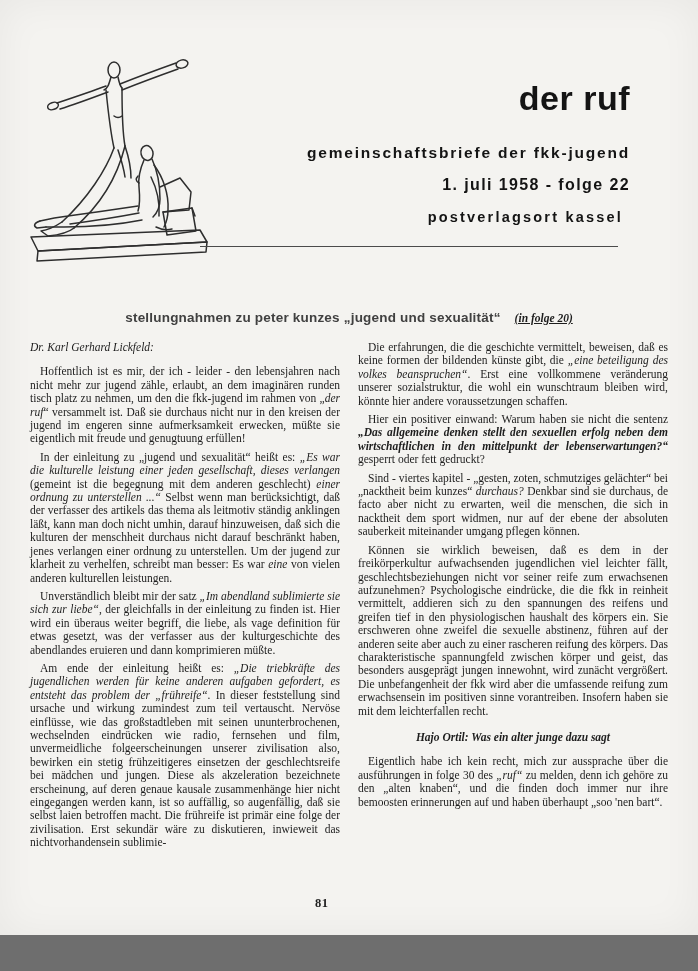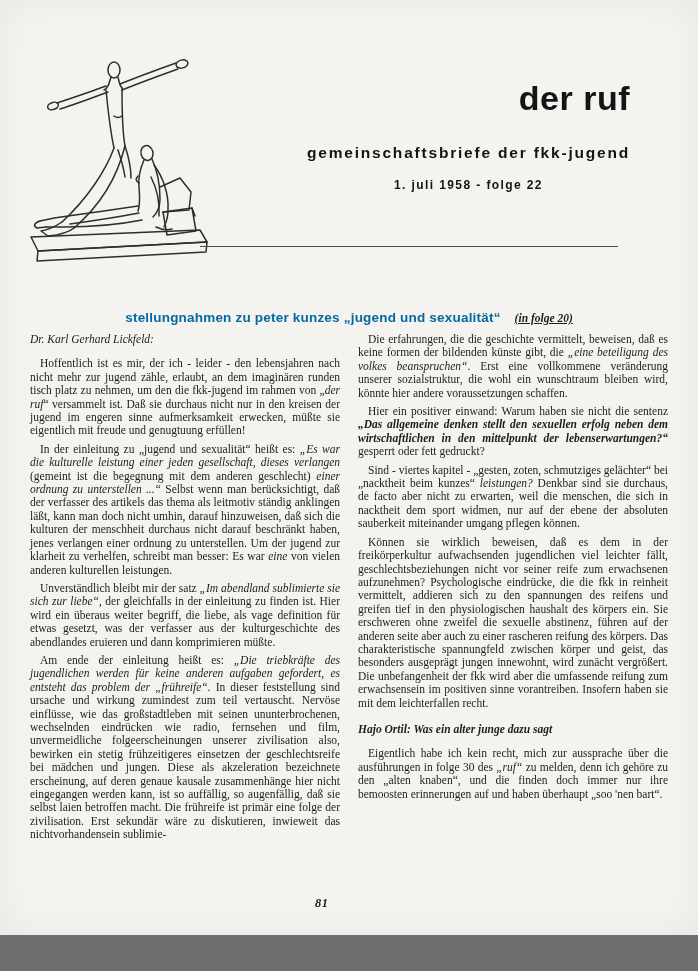--- a/index.html
+++ b/index.html
@@ -16,50 +16,50 @@
   
   .illustration{position:absolute;left:26px;top:46px;width:215px;height:220px;}
   .masthead{
     position:absolute;top:80px;right:68px;
     text-align:right;
     font-family:"Liberation Sans",sans-serif;
     font-weight:700;color:#141414;
   }
   .mast-title{font-size:34px;line-height:36px;letter-spacing:0.5px;}
   .mast-subtitle{margin-top:28px;font-size:15.5px;line-height:18px;letter-spacing:1.8px;}
-  .mast-dateline{margin-top:14px;font-size:12px;line-height:18px;letter-spacing:1.4px;text-align:center;}
+  .mast-dateline{margin-top:14px;font-size:16px;line-height:18px;letter-spacing:1.4px;}
   .mast-postline{margin-top:14px;font-size:14.5px;line-height:18px;letter-spacing:2.2px;padding-right:7px;}
   .rule{position:absolute;top:246px;left:200px;width:418px;height:1px;background:#4b4b4b;}
   
   .section-heading{
     position:absolute;top:293px;left:0;width:100%;
     margin:0;text-align:center;font-weight:700;
   }
-  .sh-main{font-family:"Liberation Sans",sans-serif;font-size:13.5px;letter-spacing:0.2px;color:#0369a1;}
+  .sh-main{font-family:"Liberation Sans",sans-serif;font-size:13.5px;letter-spacing:0.2px;color:#404040;}
   .sh-note{font-family:"Liberation Serif",serif;font-style:italic;font-size:11.5px;margin-left:6px;color:#1d1d1d;text-decoration:underline;}
   
   .columns{
-    position:absolute;top:333px;left:30px;width:638px;
+    position:absolute;top:341px;left:30px;width:638px;
     display:grid;grid-template-columns:1fr 1fr;column-gap:18px;
   }
   .block{
     margin:0 0 5px;
     font-size:11.5px;line-height:13.4px;
     text-align:justify;
     hyphens:none;
   }
   .byline{text-align:left;margin-bottom:11px;}
-  .subheading{text-align:left;margin:13px 0 11px;}
+  .subheading{text-align:center;margin:13px 0 11px;}
   .indent{text-indent:10px;}
   .i{font-style:italic;}
   .bi{font-style:italic;font-weight:700;}
   
   .page-number{
     position:absolute;top:896px;left:315px;
-    font-size:12.5px;font-weight:700;letter-spacing:0.5px;font-style:italic;
+    font-size:12.5px;font-weight:700;letter-spacing:0.5px;
   }
   svg .ln{stroke:#2e2e2e;stroke-width:1.5;fill:none;stroke-linecap:round;stroke-linejoin:round;}
 </style>
 </head>
 <body>
 
 <div class="page">
 
   <div class="illustration">
     <svg viewBox="0 0 215 220" width="215" height="220" xmlns="http://www.w3.org/2000/svg">
@@ -102,41 +102,42 @@
         <path d="M137 166 L166 162 L170 185 L141 189 Z"></path>
         <path d="M166 162 L169 170"></path>
       </g>
     </svg>
   </div>
 
   <header class="masthead">
     <div class="mast-title">der ruf</div>
     <div class="mast-subtitle">gemeinschaftsbriefe der fkk-jugend</div>
     <div class="mast-dateline">1. juli 1958 - folge 22</div>
+    <div class="mast-postline">postverlagsort kassel</div>
   </header>
 
   <div class="rule"></div>
 
   <h1 class="section-heading">
     <span class="sh-main">stellungnahmen zu peter kunzes „jugend und sexualität“</span>
     <span class="sh-note">(in folge 20)</span>
   </h1>
 
   <main class="columns">
     <div class="column">
         <p class="block byline"><span class="i">Dr. Karl Gerhard Lickfeld:</span></p>
         <p class="block para indent"><span>Hoffentlich ist es mir, der ich - leider - den lebensjahren nach nicht mehr zur jugend zähle, erlaubt, an dem imaginären runden tisch platz zu nehmen, um den die fkk-jugend im rahmen von „</span><span class="i">der ruf</span><span>“ versammelt ist. Daß sie durchaus nicht nur in den kreisen der jugend im engeren sinne aufmerksamkeit erwecken, müßte sie eigentlich mit freude und genugtuung erfüllen!</span></p>
         <p class="block para indent"><span>In der einleitung zu „jugend und sexualität“ heißt es: </span><span class="i">„Es war die kulturelle leistung einer jeden gesellschaft, dieses verlangen</span><span> (gemeint ist die begegnung mit dem anderen geschlecht) </span><span class="i">einer ordnung zu unterstellen ...“</span><span> Selbst wenn man berücksichtigt, daß der verfasser des artikels das thema als leitmotiv ständig anklingen läßt, kann man doch nicht umhin, darauf hinzuweisen, daß sich die kulturen der menschheit durchaus nicht darauf beschränkt haben, jenes verlangen einer ordnung zu unterstellen. Um der jugend zur klarheit zu verhelfen, schreibt man besser: Es war </span><span class="i">eine</span><span> von vielen anderen kulturellen leistungen.</span></p>
         <p class="block para indent"><span>Unverständlich bleibt mir der satz </span><span class="i">„Im abendland sublimierte sie sich zur liebe“</span><span>, der gleichfalls in der einleitung zu finden ist. Hier wird ein überaus weiter begriff, die liebe, als vage definition für etwas gesetzt, was der verfasser aus der kulturgeschichte des abendlandes eruieren und dann komprimieren müßte.</span></p>
         <p class="block para indent"><span>Am ende der einleitung heißt es: </span><span class="i">„Die triebkräfte des jugendlichen werden für keine anderen aufgaben gefordert, es entsteht das problem der „frühreife“.</span><span> In dieser feststellung sind ursache und wirkung zumindest zum teil vertauscht. Nervöse einflüsse, wie das großstadtleben mit seinen ununterbrochenen, wechselnden eindrücken wie radio, fernsehen und film, unvermeidliche folgeerscheinungen unserer zivilisation also, bewirken ein stetig frühzeitigeres einsetzen der geschlechtsreife bei mädchen und jungen. Diese als akzeleration bezeichnete erscheinung, auf deren genaue kausale zusammenhänge hier nicht eingegangen werden kann, ist so auffällig, so augenfällig, daß sie selbst laien betroffen macht. Die frühreife ist primär eine folge der zivilisation. Erst sekundär wäre zu diskutieren, inwieweit das nichtvorhandensein sublimie-</span></p>
       </div>
     <div class="column">
         <p class="block para indent"><span>Die erfahrungen, die die geschichte vermittelt, beweisen, daß es keine formen der bildenden künste gibt, die </span><span class="i">„eine beteiligung des volkes beanspruchen“</span><span>. Erst eine vollkommene veränderung unserer sozialstruktur, die wohl ein wunschtraum bleiben wird, könnte hier andere voraussetzungen schaffen.</span></p>
         <p class="block para indent"><span>Hier ein positiver einwand: Warum haben sie nicht die sentenz </span><span class="bi">„Das allgemeine denken stellt den sexuellen erfolg neben dem wirtschaftlichen in den mittelpunkt der lebenserwartungen?“</span><span> gesperrt oder fett gedruckt?</span></p>
-        <p class="block para indent"><span>Sind - viertes kapitel - „gesten, zoten, schmutziges gelächter“ bei „nacktheit beim kunzes“ </span><span class="i">leistungen?</span><span> Denkbar sind sie durchaus, de facto aber nicht zu erwarten, weil die menschen, die sich in nacktheit dem sport widmen, nur auf der ebene der absoluten sauberkeit miteinander umgang pflegen können.</span></p>
+        <p class="block para indent"><span>Sind - viertes kapitel - „gesten, zoten, schmutziges gelächter“ bei „nacktheit beim kunzes“ </span><span class="i">durchaus?</span><span> Denkbar sind sie durchaus, de facto aber nicht zu erwarten, weil die menschen, die sich in nacktheit dem sport widmen, nur auf der ebene der absoluten sauberkeit miteinander umgang pflegen können.</span></p>
         <p class="block para indent"><span>Können sie wirklich beweisen, daß es dem in der freikörperkultur aufwachsenden jugendlichen viel leichter fällt, geschlechtsbeziehungen nicht vor seiner reife zum erwachsenen aufzunehmen? Psychologische eindrücke, die die fkk in reinheit vermittelt, addieren sich zu den spannungen des reifens und greifen tief in den physiologischen haushalt des körpers ein. Sie erschweren ohne zweifel die sexuelle abstinenz, führen auf der anderen seite aber auch zu einer rascheren reifung des körpers. Das charakteristische spannungfeld zwischen körper und geist, das besonders ausgeprägt jungen innewohnt, wird zunächt vergrößert. Die unbefangenheit der fkk wird aber die umfassende reifung zum erwachsensein im positiven sinne vorantreiben. Insofern haben sie mit dem leichterfallen recht.</span></p>
         <p class="block subheading"><span class="bi">Hajo Ortil:  Was ein alter junge dazu sagt</span></p>
         <p class="block para indent"><span>Eigentlich habe ich kein recht, mich zur aussprache über die ausführungen in folge 30 des </span><span class="i">„ruf“</span><span> zu melden, denn ich gehöre zu den „alten knaben“, und die finden doch immer nur ihre bemoosten erinnerungen auf und haben überhaupt „soo 'nen bart“.</span></p>
       </div>
   </main>
 
   <div class="page-number">81</div>
 
 </div>
 

